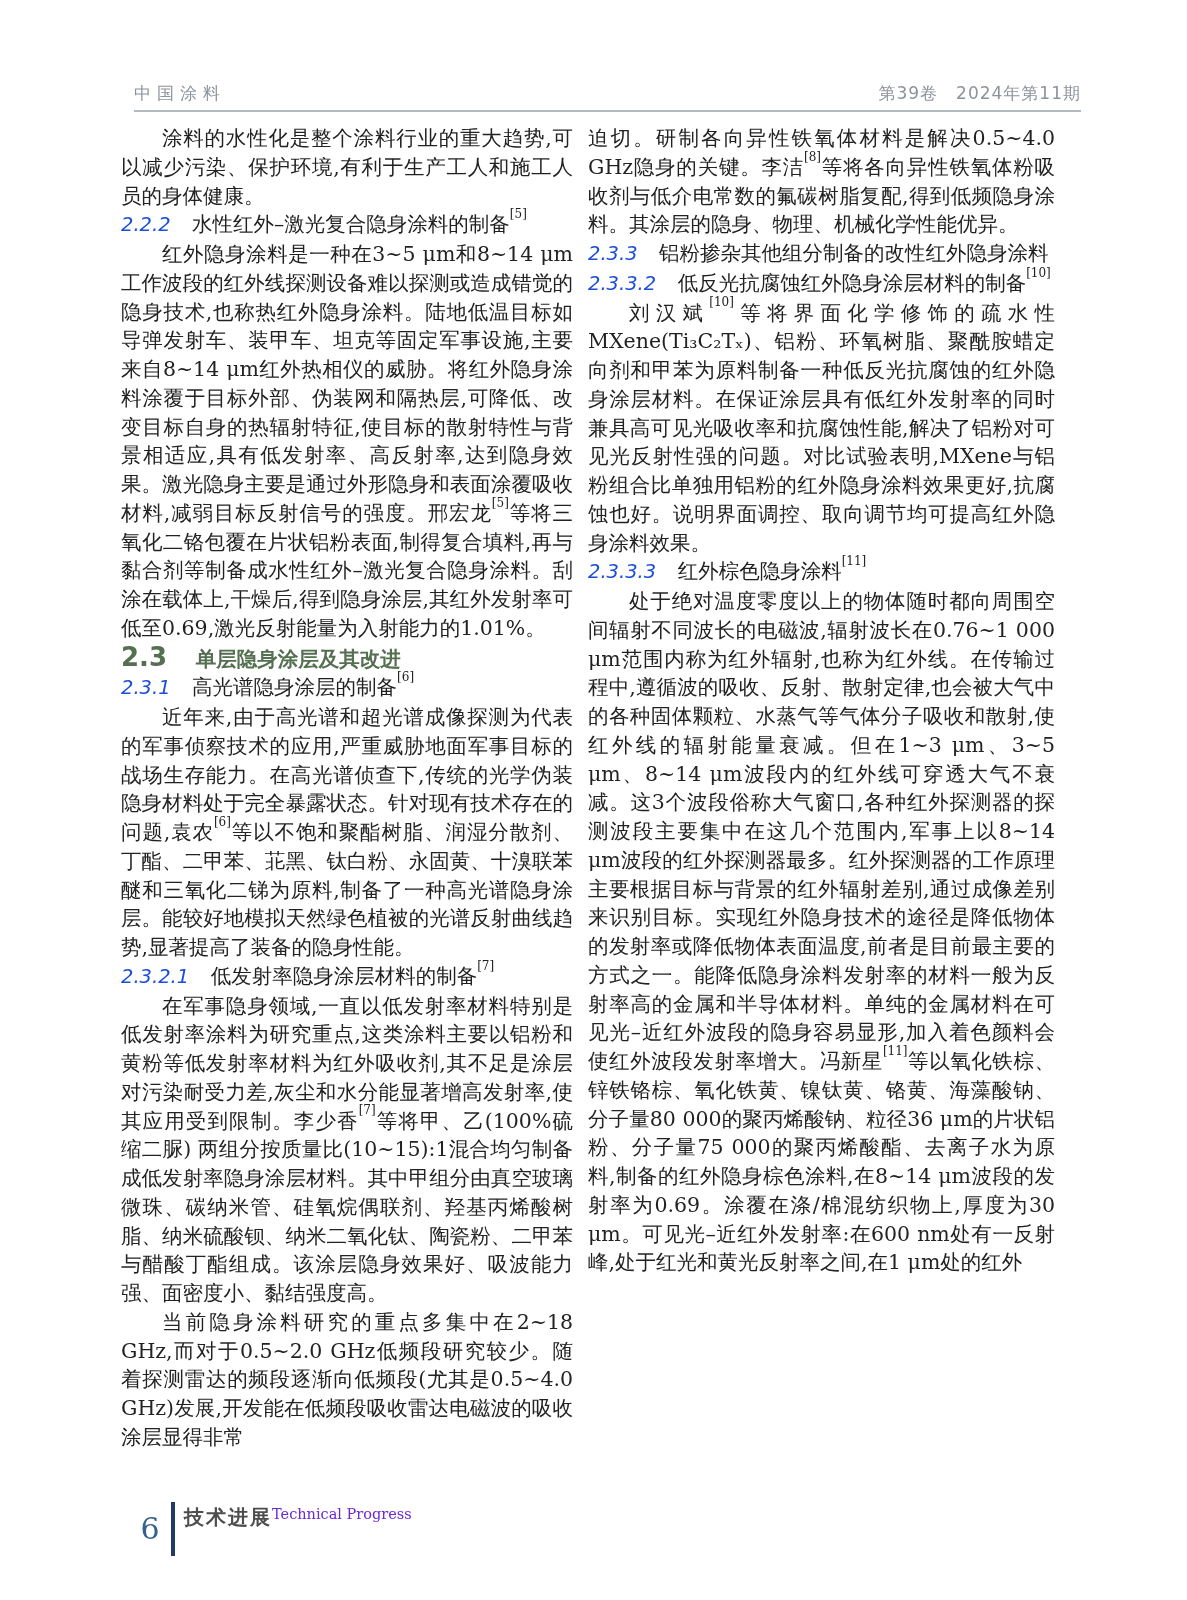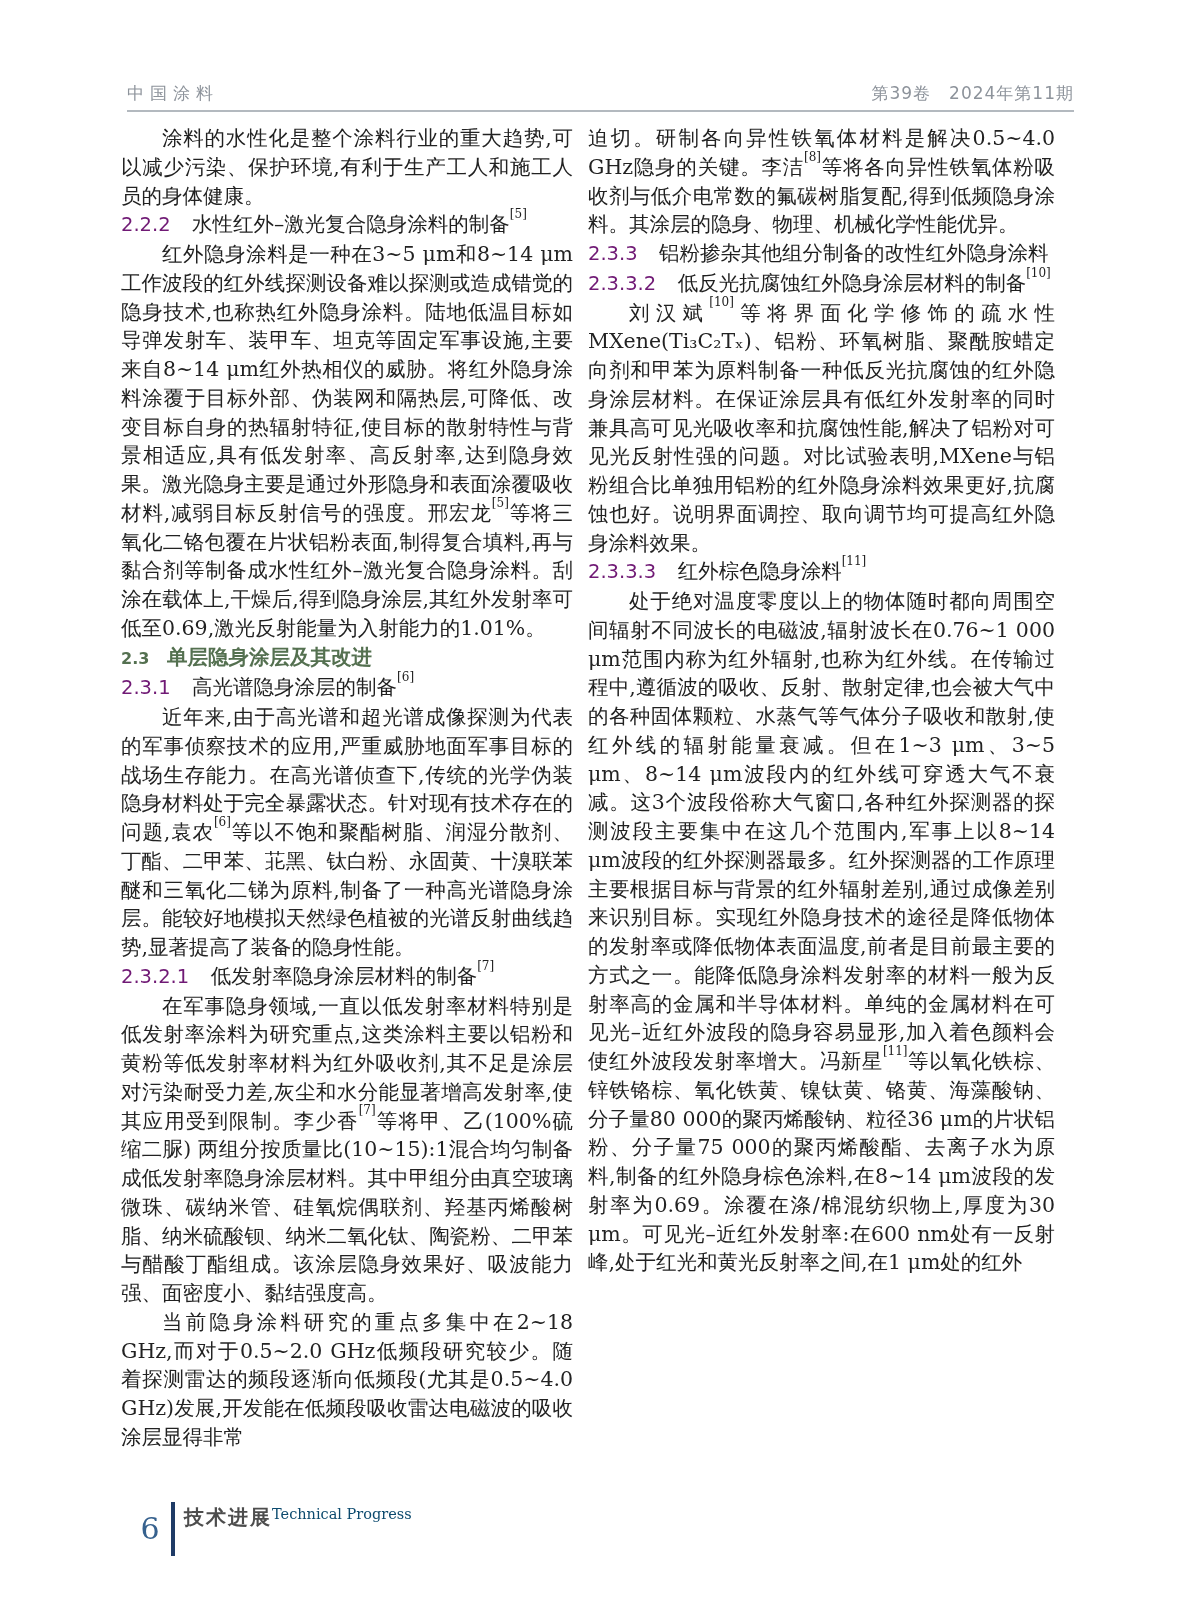--- a/index.html
+++ b/index.html
@@ -6,60 +6,60 @@
   body{
     width:1187px;height:1600px;
     background:#ffffff;
     position:relative;
     font-family:"DejaVu Serif", serif;
     color:#222;
     overflow:hidden;
   }
   
   .page-header{
-    position:absolute;left:127px;top:82px;width:947px;
+    position:absolute;left:134px;top:82px;width:947px;
     display:flex;justify-content:space-between;align-items:center;
     padding-bottom:5px;
     border-bottom:2px solid #b3b9bf;
     font-family:"DejaVu Sans", "Liberation Sans", sans-serif;
     color:#8d939b;font-size:17px;
   }
   .journal-name{letter-spacing:6px;}
   .issue-info{letter-spacing:1px;}
   
   .content-columns{
     position:absolute;left:121px;top:124px;width:934px;
     display:flex;gap:15px;
   }
   .col{font-size:20.5px;line-height:28.75px;text-align:justify;}
   .col-left{width:452px;}
   .col-right{width:467px;}
   .body-p{margin:0;}
   .body-p.indent{text-indent:2em;}
   .h2,.h3{margin:0;white-space:nowrap;overflow:visible;text-align:left;}
   .h2{color:#547050;font-weight:bold;}
-  .h2 .hnum{color:#547050;font-family:"DejaVu Sans","Liberation Sans",sans-serif;font-size:16px;font-weight:bold;margin-right:1.1em;text-align:right;}
+  .h2 .hnum{color:#547050;font-family:"DejaVu Sans","Liberation Sans",sans-serif;font-size:26px;font-weight:bold;margin-right:1.1em;text-align:right;}
   .h3{color:#1f1f1f;font-weight:normal;}
-  .h3 .hnum{color:#701a75;font-family:"DejaVu Sans","Liberation Sans",sans-serif;font-size:19.5px;margin-right:1.1em;}
+  .h3 .hnum{color:#1d4ed8;font-family:"DejaVu Sans","Liberation Sans",sans-serif;font-size:19.5px;margin-right:1.1em;font-style:italic;}
   sup.ref{font-size:12px;line-height:0;position:relative;top:-0.45em;letter-spacing:0;}
   
   .page-footer{
     position:absolute;left:133px;top:1502px;
     display:flex;align-items:stretch;height:54px;
   }
   .page-number{
     font-family:"DejaVu Serif", serif;
     color:#36618e;font-size:30px;line-height:54px;
     width:34px;text-align:center;align-self:flex-end;
     padding-bottom:0px;
   }
   .footer-bar{width:4px;background:#1f3b66;margin:0 9px 0 4px;}
   .footer-titles{display:flex;flex-direction:row;justify-content:flex-start;padding-top:2px;}
   .footer-cn{font-family:"DejaVu Sans","Liberation Sans",sans-serif;font-weight:bold;color:#4d4d4d;font-size:20px;line-height:26px;letter-spacing:2px;}
-  .footer-en{font-family:"DejaVu Serif", serif;color:#0c4a6e;font-size:14.5px;line-height:20px;}
+  .footer-en{font-family:"DejaVu Serif", serif;color:#6d28d9;font-size:14.5px;line-height:20px;}
 </style>
 </head>
 <body>
 
 <div class="page-header">
   <span class="journal-name">中国涂料</span>
   <span class="issue-info">第39卷　2024年第11期</span>
 </div>
 
 <div class="content-columns">

